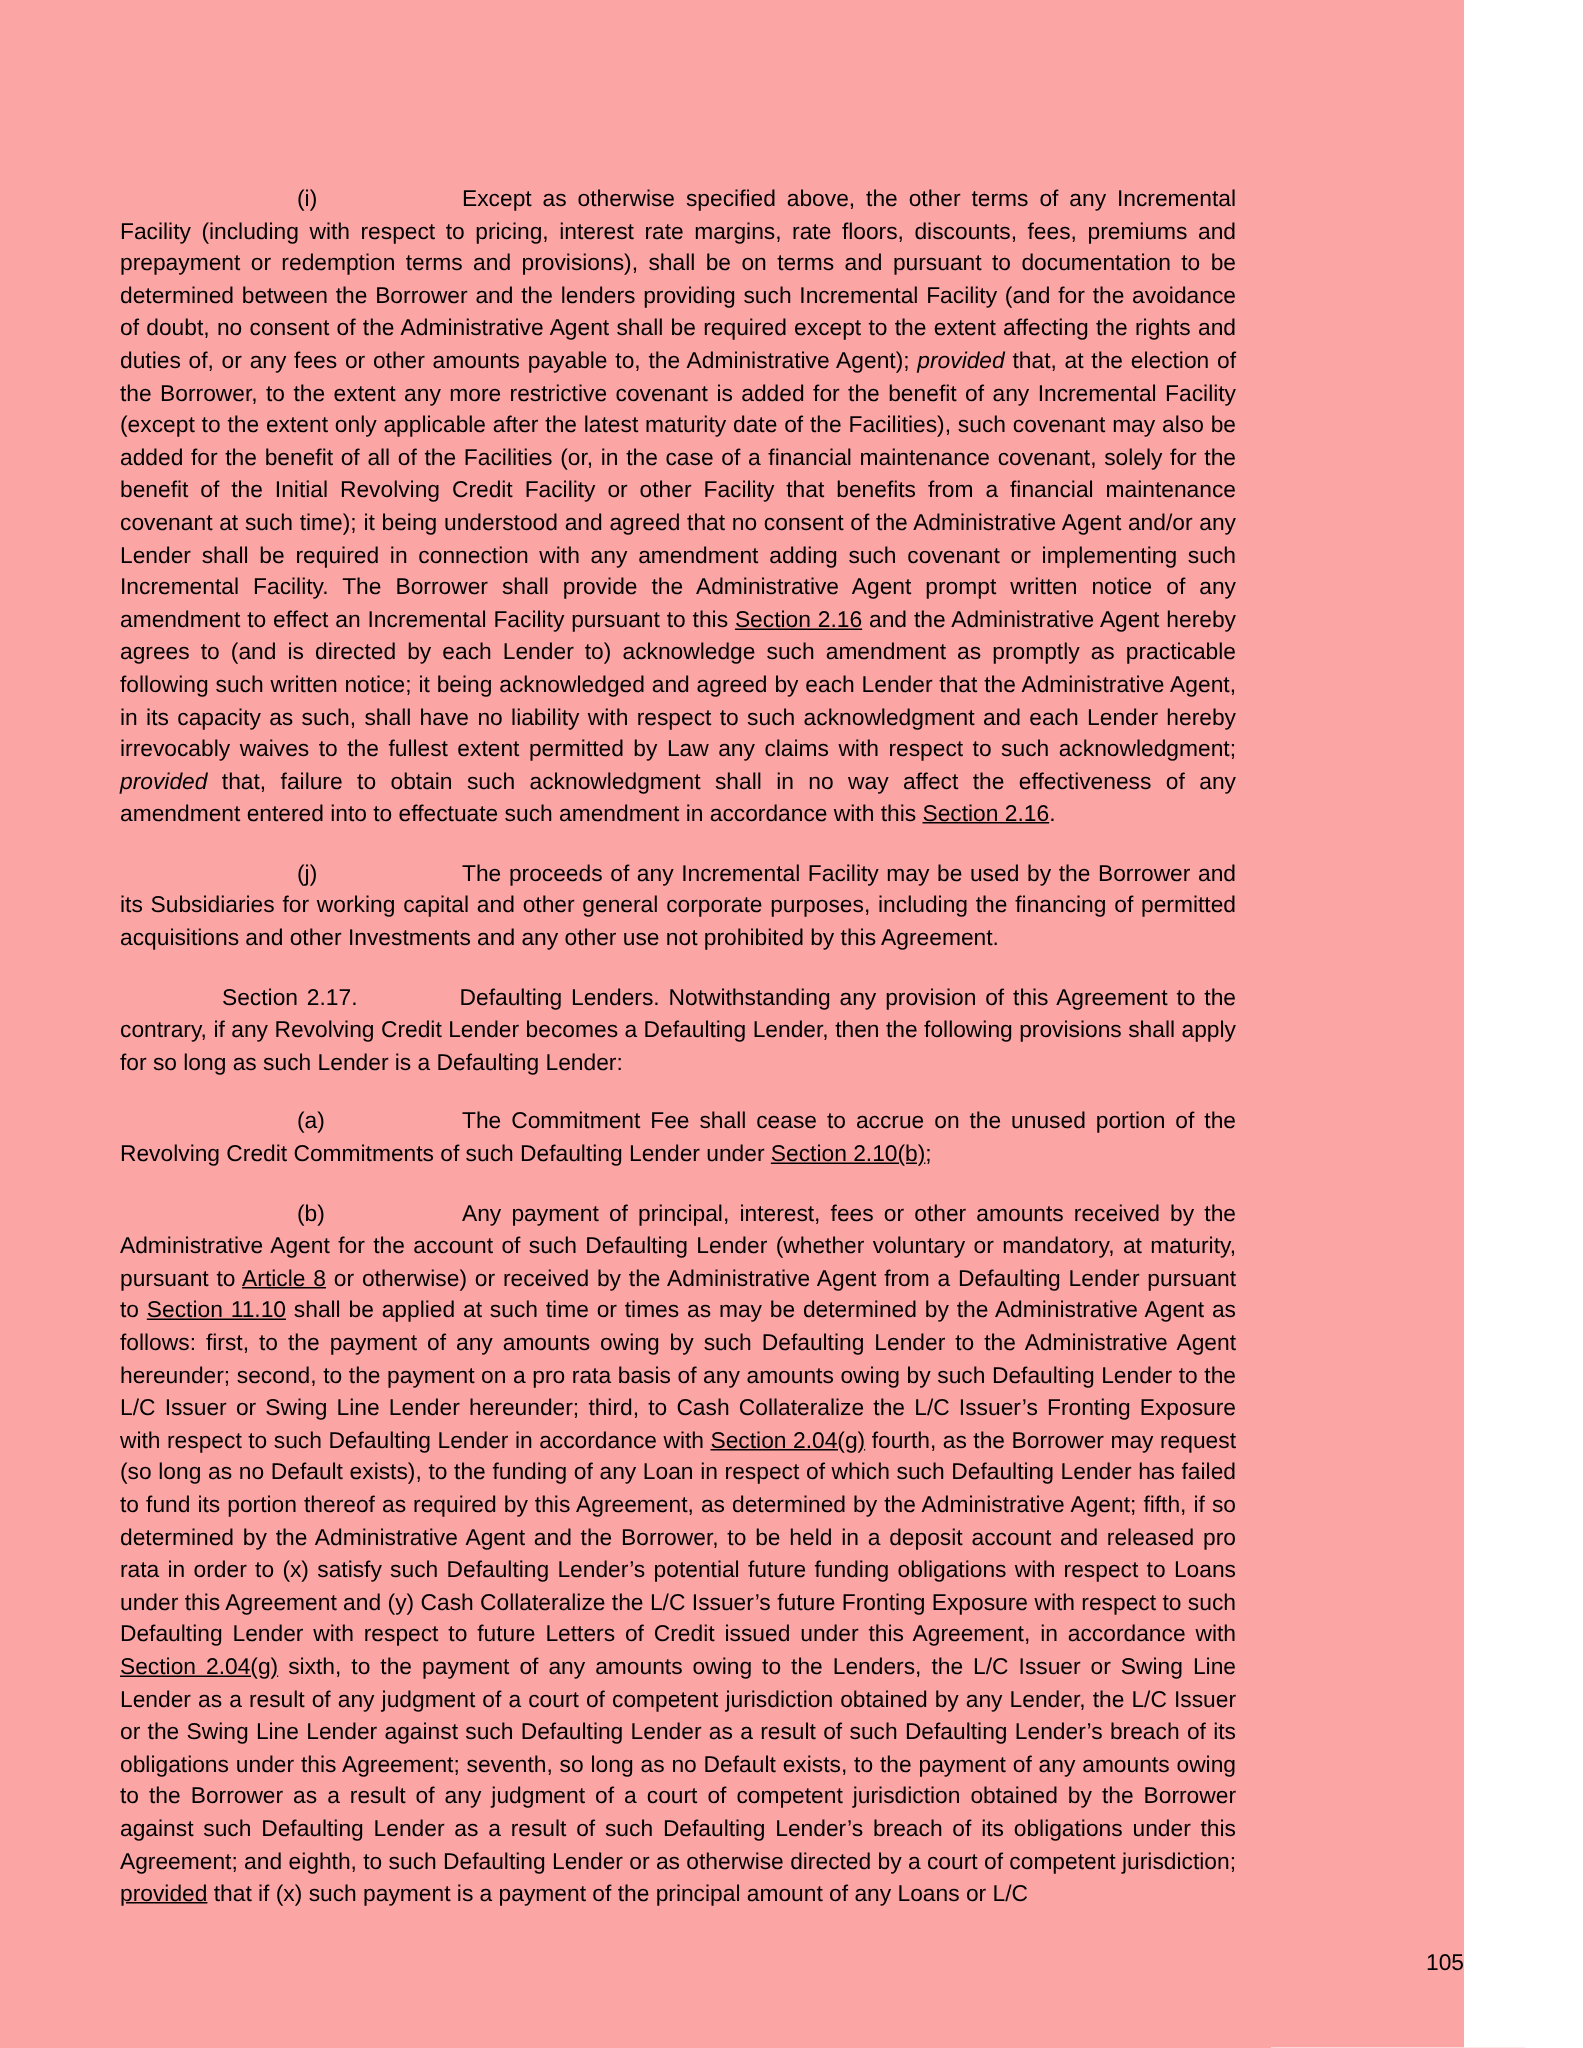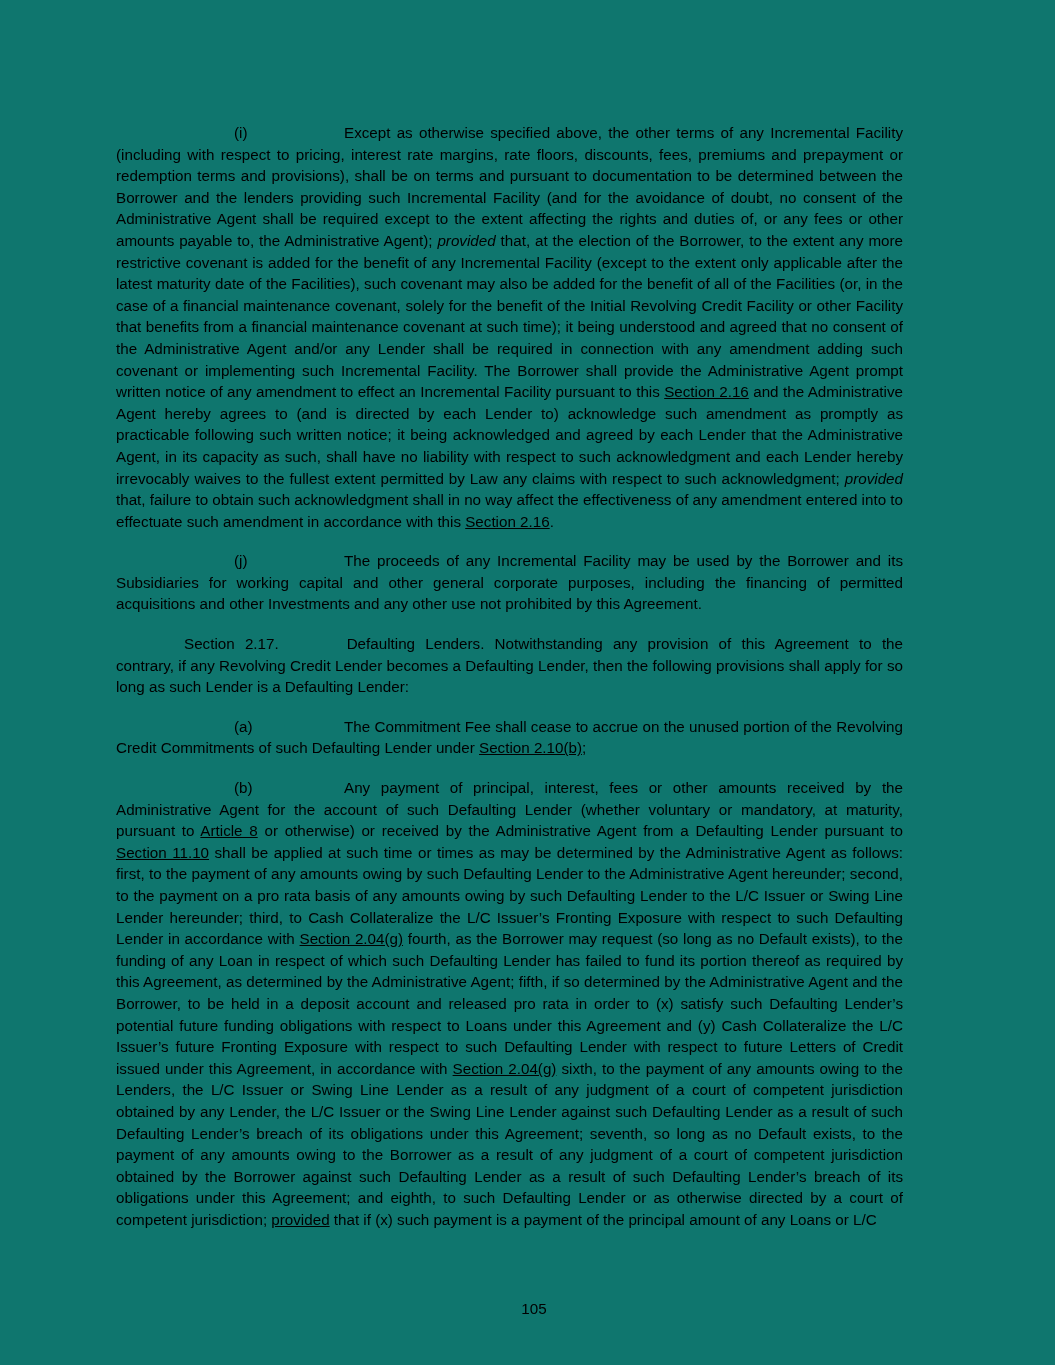--- a/index.html
+++ b/index.html
@@ -5,26 +5,26 @@
   html, body {
     margin: 0;
     padding: 0;
     background: #ffffff;
   }
   body {
     font-family: "Liberation Sans", sans-serif;
     color: #000000;
   }
   .page {
-    width: 1055px;
+    width: 976px;
     height: 1365px;
     box-sizing: border-box;
-    padding: 122px 152px 0 116px;
+    padding: 122px 152px 0 80px;
     position: relative;
-    background: #0f766e;
+    background: #fca5a5;
   }
   .para {
     font-size: 15.2px;
     line-height: 21.6px;
     text-align: justify;
     margin: 0 0 18px 0;
     hyphens: none;
   }
   .indent-num {
     display: inline-block;
@@ -45,21 +45,21 @@
   .i {
     font-style: italic;
   }
   .sec-head {
   }
   .pagenum {
     position: absolute;
     bottom: 48px;
     left: 13px;
     right: 0;
-    text-align: center;
+    text-align: right;
     font-size: 15.2px;
   }
   p[data-name="paragraph"] {
     text-indent: 0;
   }
 </style>
 </head>
 <body>
 
 <div class="page" data-name="document-page">

